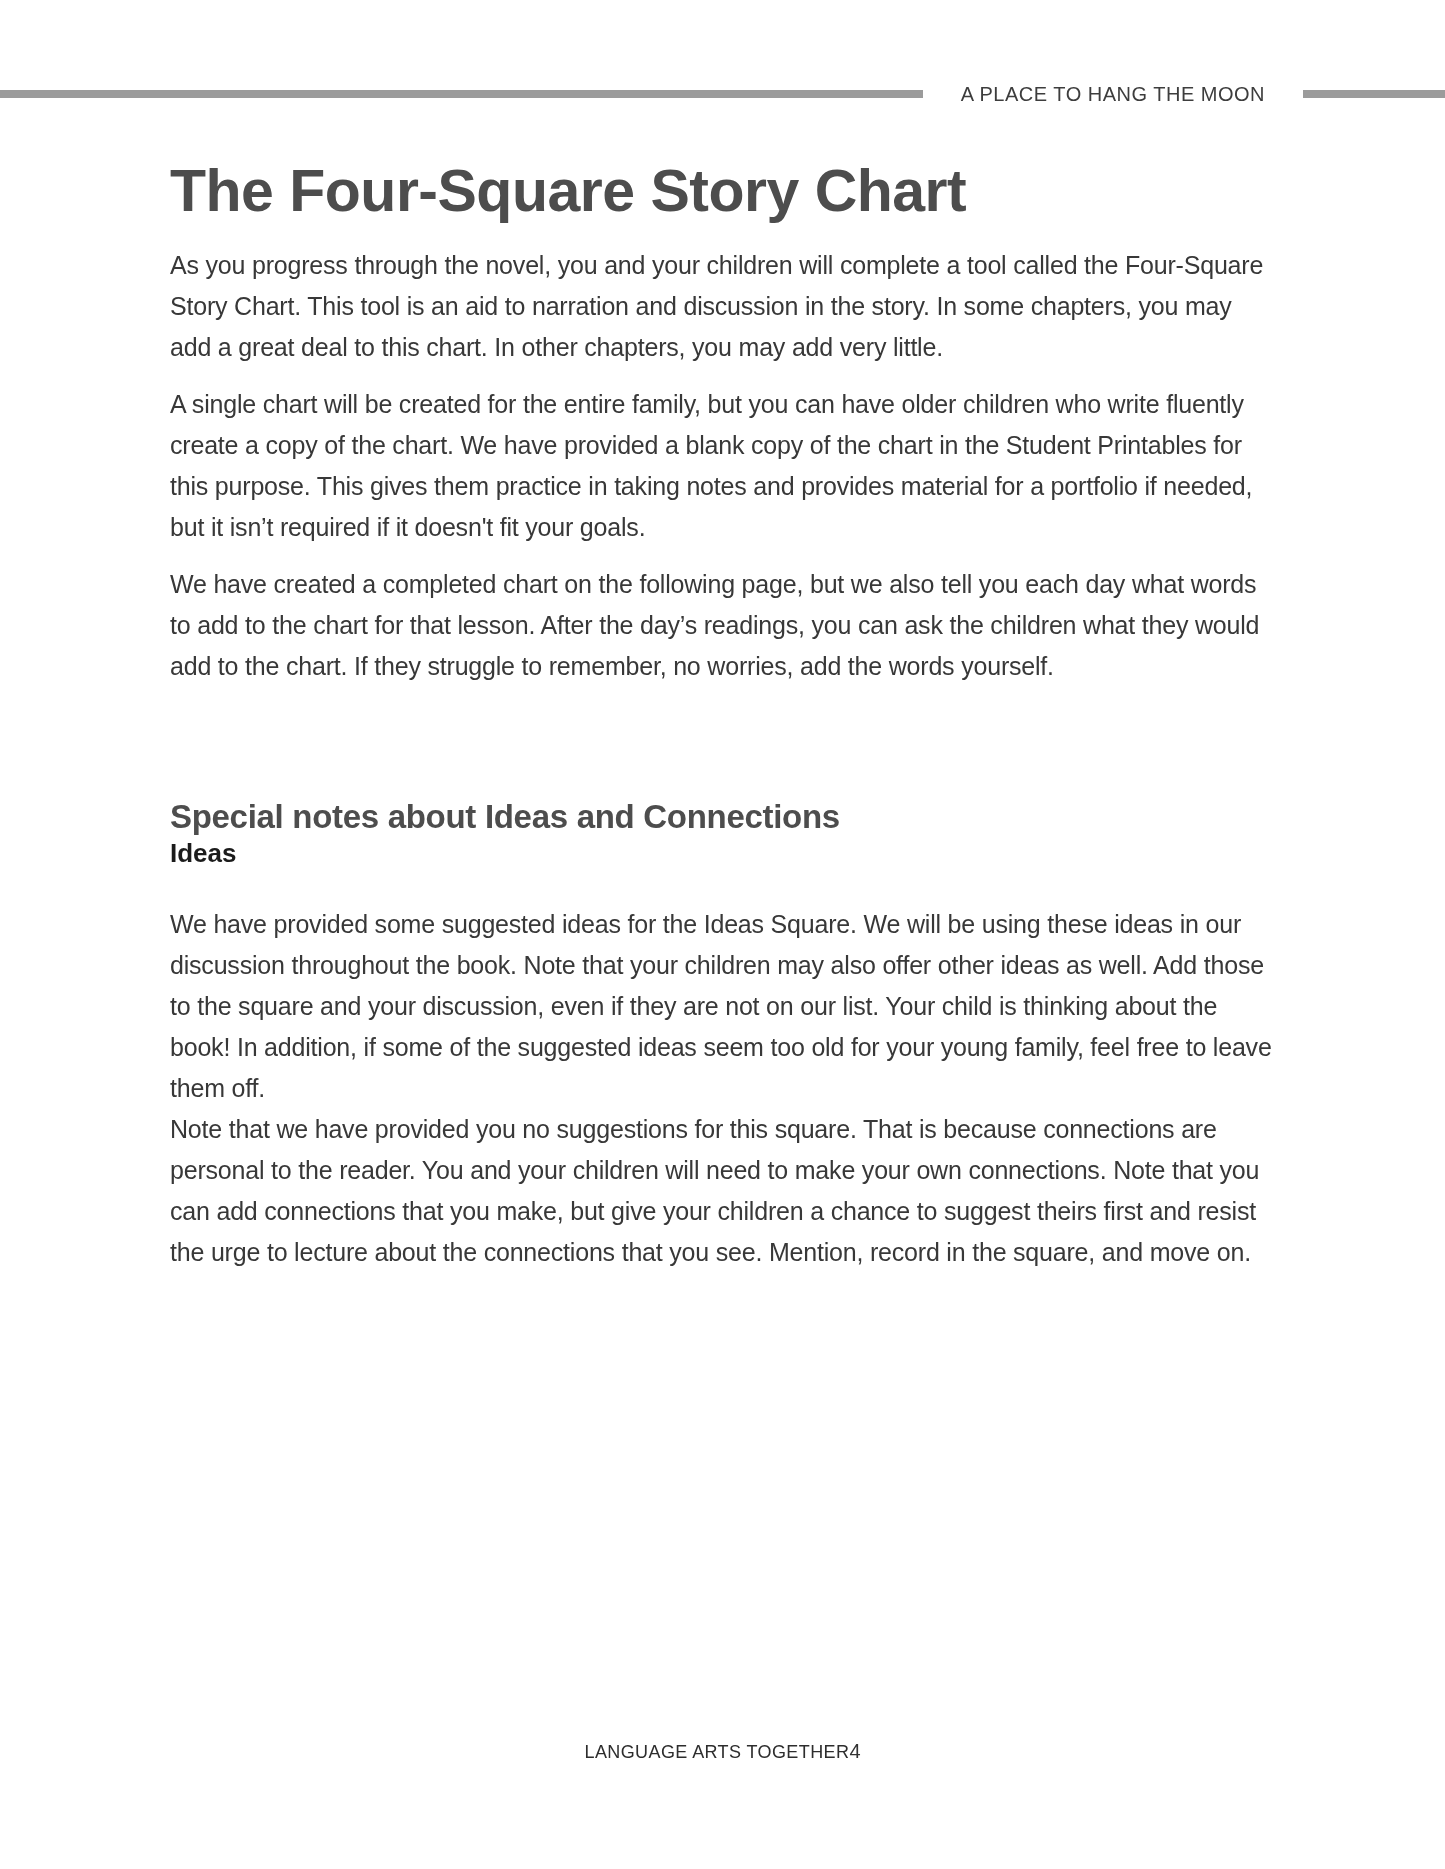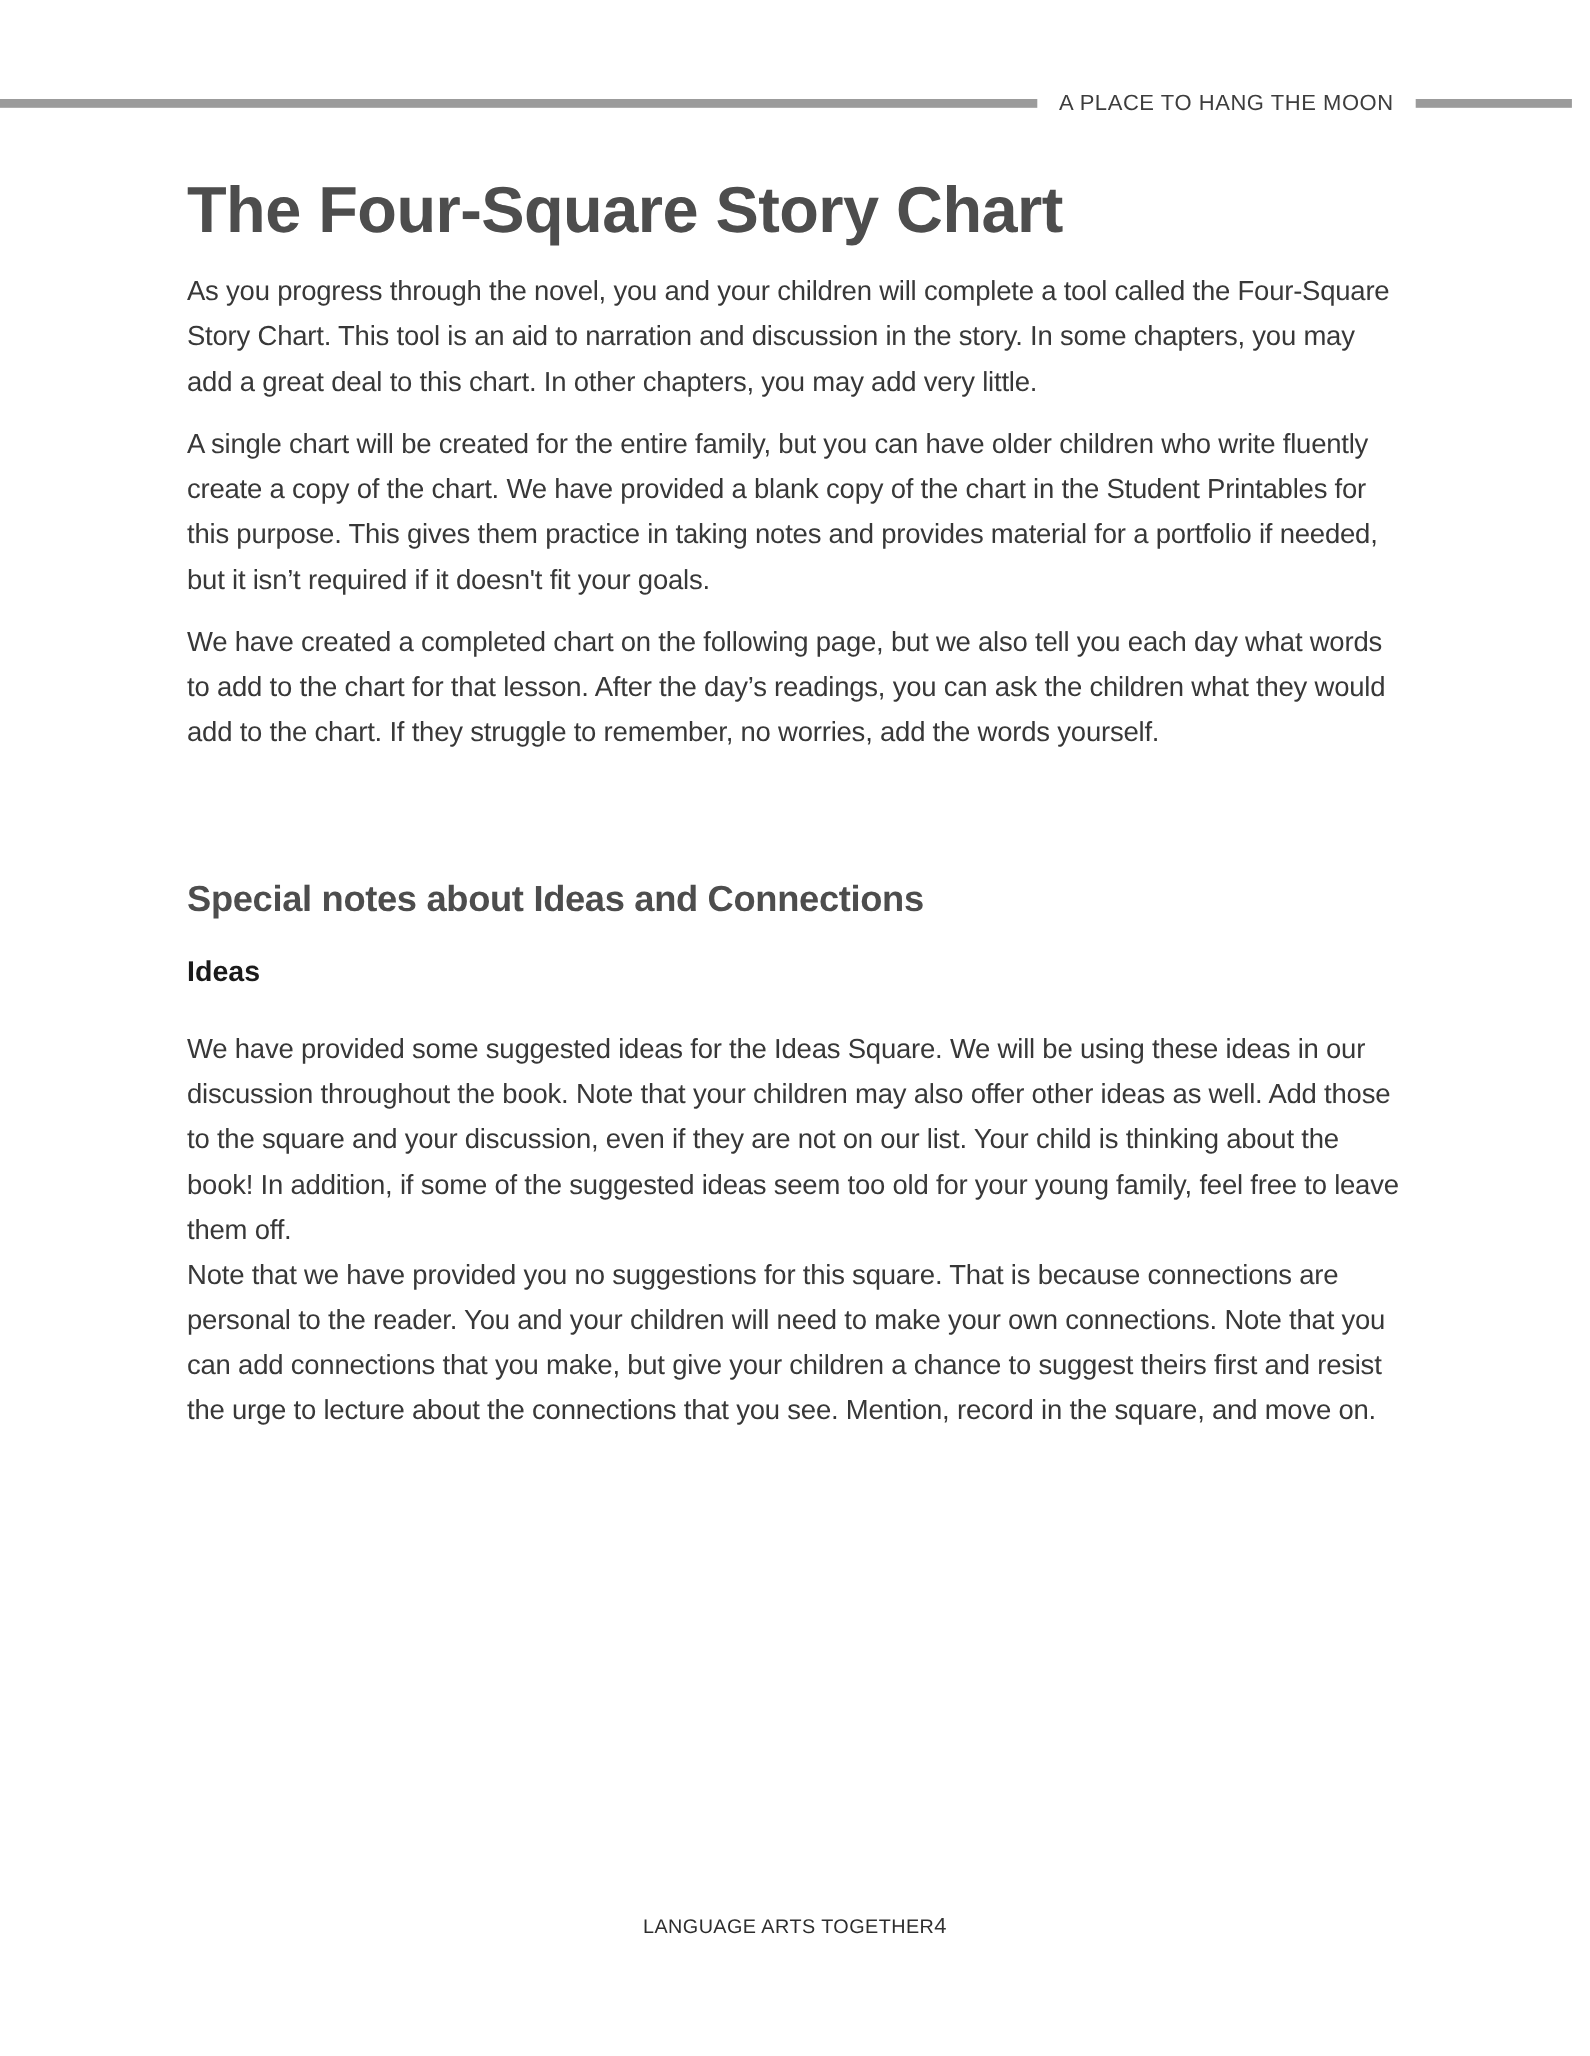--- a/index.html
+++ b/index.html
@@ -7,22 +7,22 @@
   body { width: 1445px; height: 1869px; position: relative; overflow: hidden; }
   .page {
     position: absolute; inset: 0;
     width: 1445px; height: 1869px;
     background: #ffffff;
     font-family: "Liberation Sans", "DejaVu Sans", sans-serif;
   }
 
   
   .running-header {
-    position: absolute; top: 78px; left: 0; right: 16px; height: 32px;
-    display: flex; align-items: center; column-gap: 20px;
+    position: absolute; top: 78px; left: 0; right: 0; height: 32px;
+    display: flex; align-items: center; column-gap: 38px;
   }
   .rule { height: 8px; background: #9b9b9b; }
   .rule-left { flex: 1 1 auto; }
   .rule-right { flex: 0 0 142px; }
   .running-title {
     flex: 0 0 auto;
     font-size: 20px; letter-spacing: 0.5px;
     color: #3d3d3d; white-space: nowrap;
   }
 
@@ -43,21 +43,20 @@
   }
   .para-group p.body-para { margin-top: 16px; }
   .para-group p.body-para:first-child { margin-top: 28px; }
 
   h2.section-heading {
     margin-top: 110px;
     font-size: 33px; line-height: 40px; font-weight: bold;
     color: #4d4d4d; letter-spacing: -0.3px;
   }
   h3.sub-heading {
-    margin-top: 30px;
     font-size: 26px; line-height: 33px; font-weight: bold;
     color: #1b1b1b;
   }
   h3.sub-heading + p.body-para { margin-top: 34px; }
 
   
   .footer {
     position: absolute; left: 170px; top: 1740px; width: 1105px;
     display: flex; justify-content: center; align-items: baseline;
   }

